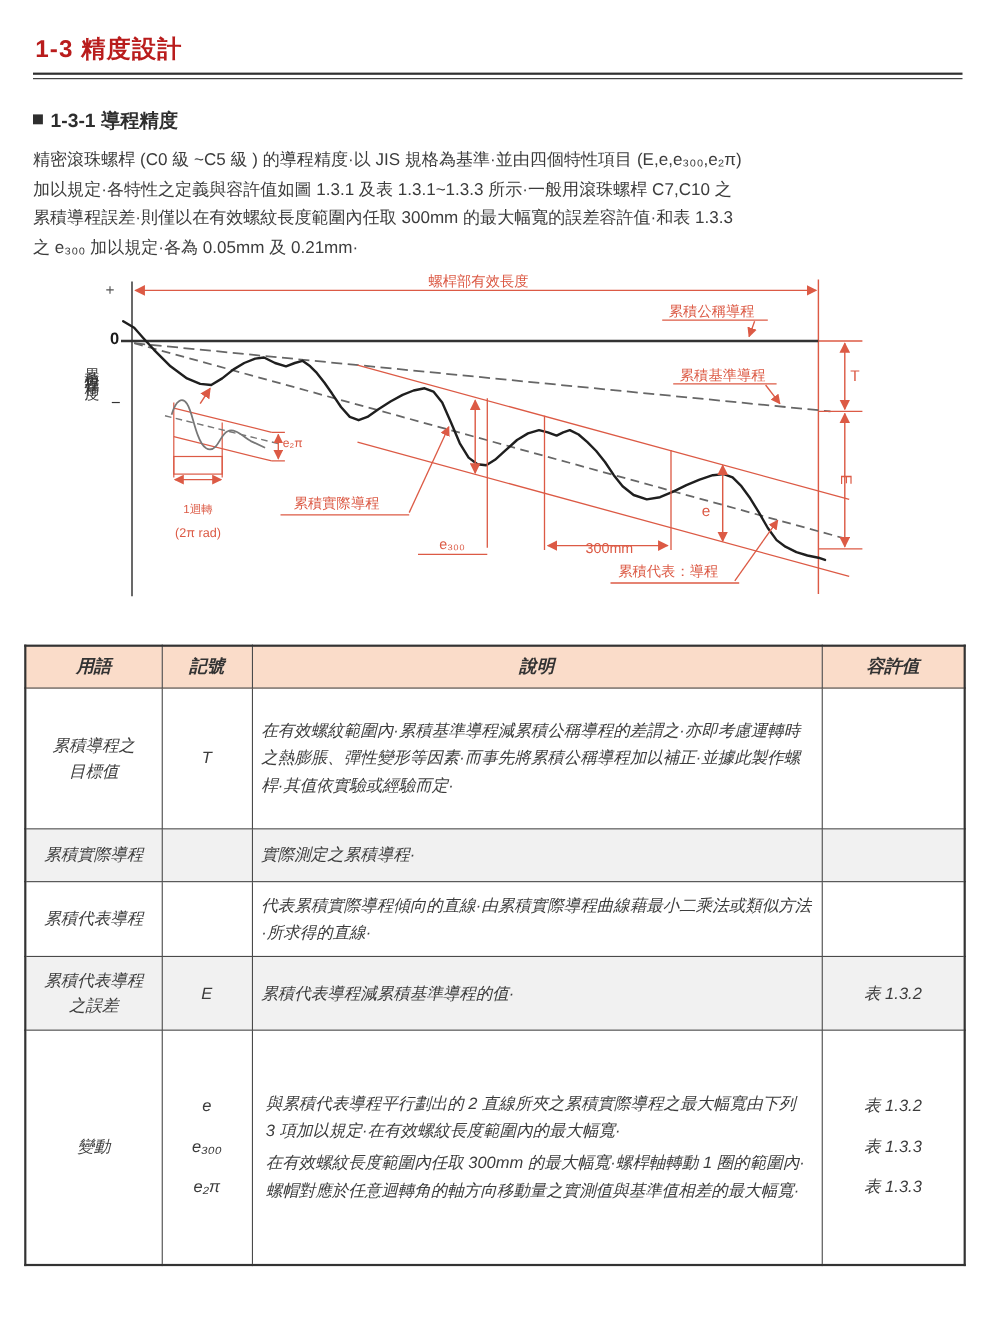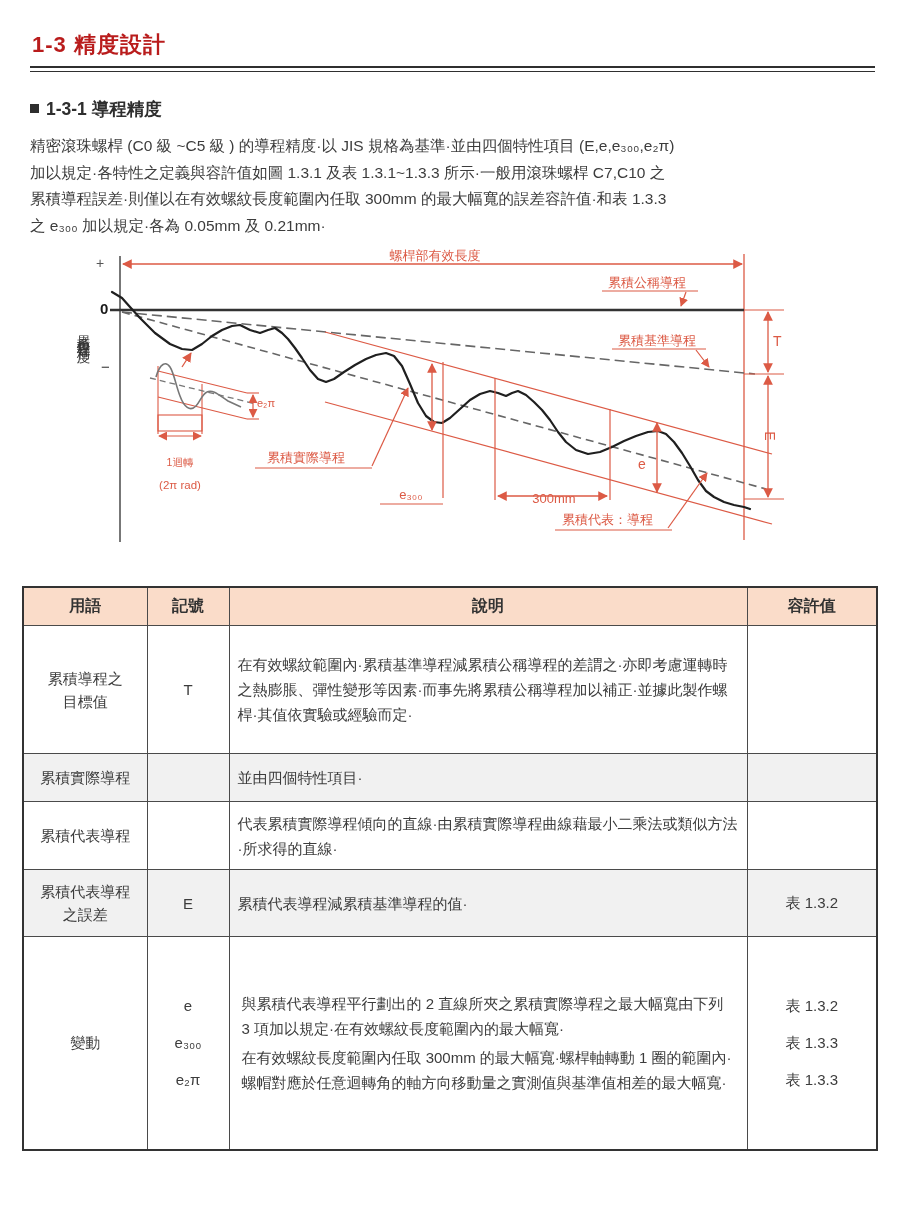--- a/index.html
+++ b/index.html
@@ -23,21 +23,21 @@
   .fdark{position:absolute;color:#2b2b2b;white-space:nowrap;}
   .vtext{writing-mode:vertical-rl;letter-spacing:3px;}
   .caption{position:absolute;left:0;top:547px;width:900px;text-align:center;}
   .caption span{display:inline-block;background:#fadcc9;color:#4a4340;font-weight:bold;
                 font-size:15px;padding:3px 8px;}
 
   
   table.spec{position:absolute;left:22px;top:586px;width:854px;border-collapse:collapse;
              table-layout:fixed;border:2px solid #333;}
   .spec th{background:#fadcc9;font-size:16px;font-weight:bold;color:#333;height:35px;}
-  .spec th,.spec td{border:1.5px solid #4a4a4a;vertical-align:middle;}
+  .spec th,.spec td{border:1.5px solid #4a4a4a;vertical-align:middle;font-style:italic;}
   .spec td{font-size:15px;color:#3c3c3c;}
   .spec .term{text-align:center;white-space:pre-line;line-height:23px;}
   .spec .sym{text-align:center;}
   .spec .desc{padding:8px 8px;line-height:25px;text-align:left;}
   .spec .val{text-align:center;}
   .spec tr.alt td{background:#f1f1f1;}
   .stack div{line-height:37px;}
   .desc .para{margin:4px;}
 </style>
 </head>
@@ -164,21 +164,21 @@
     <tr style="height:128px">
       <td class="term">累積導程之
 目標值</td>
       <td class="sym">T</td>
       <td class="desc">在有效螺紋範圍內·累積基準導程減累積公稱導程的差謂之·亦即考慮運轉時之熱膨脹、彈性變形等因素·而事先將累積公稱導程加以補正·並據此製作螺桿·其值依實驗或經驗而定·</td>
       <td class="val"></td>
     </tr>
     <tr class="alt" style="height:48px">
       <td class="term">累積實際導程</td>
       <td class="sym"></td>
-      <td class="desc">並由四個特性項目·</td>
+      <td class="desc">實際測定之累積導程·</td>
       <td class="val"></td>
     </tr>
     <tr style="height:68px">
       <td class="term">累積代表導程</td>
       <td class="sym"></td>
       <td class="desc">代表累積實際導程傾向的直線·由累積實際導程曲線藉最小二乘法或類似方法·所求得的直線·</td>
       <td class="val"></td>
     </tr>
     <tr class="alt" style="height:67px">
       <td class="term">累積代表導程

